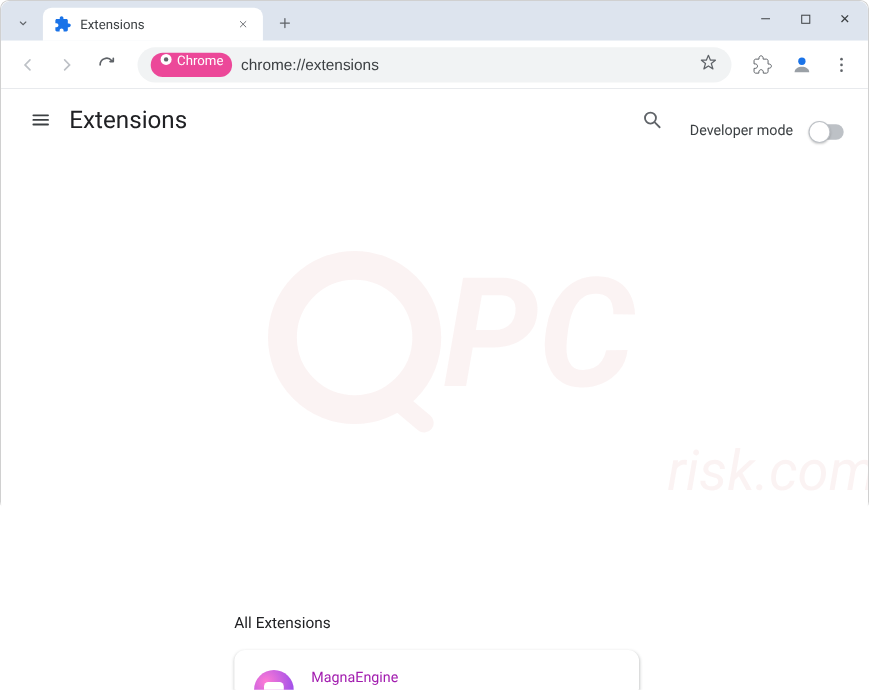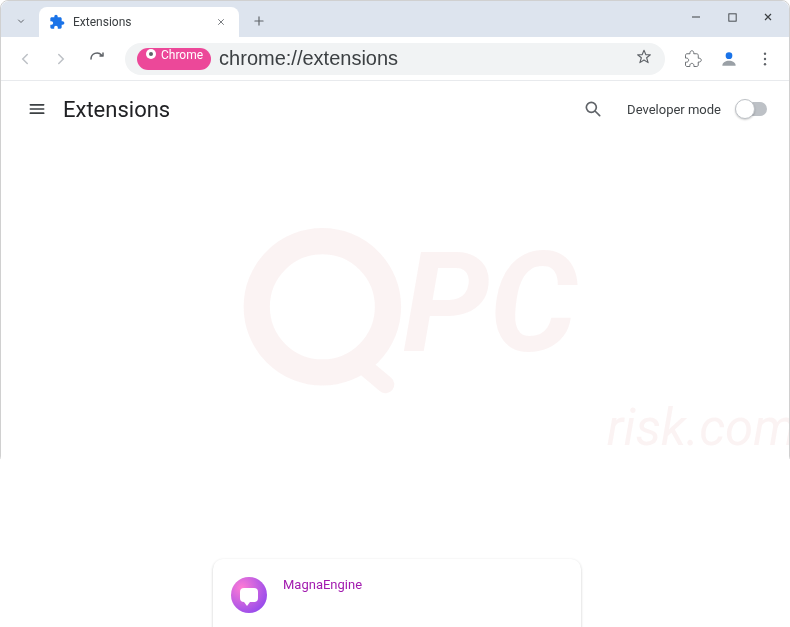--- a/index.html
+++ b/index.html
@@ -12,27 +12,27 @@
 .tab .tab-title { font-size: 12px; color: #3c4043; flex: 1; }
 .tab .tab-close { width: 16px; height: 16px; display: flex; align-items: center; justify-content: center; cursor: pointer; color: #5f6368; border-radius: 50%; }
 .new-tab { width: 28px; height: 28px; display: flex; align-items: center; justify-content: center; margin-left: 6px; margin-bottom: 2px; cursor: pointer; color: #5f6368; border-radius: 50%; }
 .win-controls { position: absolute; right: 6px; top: 4px; display: flex; gap: 6px; }
 .win-btn { width: 30px; height: 24px; display: flex; align-items: center; justify-content: center; cursor: pointer; color: #3c4043; border-radius: 4px; }
 .toolbar { height: 44px; background: #fff; display: flex; align-items: center; padding: 0 8px; gap: 4px; border-bottom: 1px solid #e8eaed; }
 .toolbar .nav-btn { width: 32px; height: 32px; display: flex; align-items: center; justify-content: center; cursor: pointer; color: #5f6368; border-radius: 50%; }
 .toolbar .nav-btn.disabled { color: #bdc1c6; cursor: default; }
 .omnibox { flex: 1; height: 32px; background: #f1f3f4; border-radius: 16px; display: flex; align-items: center; padding: 0 12px; margin: 0 8px; gap: 8px; }
 .omnibox .chrome-chip { height: 22px; background: #ec4899; color: #fff; border-radius: 11px; display: flex; padding: 0 8px; font-size: 12px; gap: 4px; }
-.omnibox .url { font-size: 20px; color: #3c4043; flex: 1; border: none; background: transparent; outline: none; }
+.omnibox .url { font-size: 14px; color: #3c4043; flex: 1; border: none; background: transparent; outline: none; }
 .omnibox .star { color: #5f6368; cursor: pointer; }
 .page { position: relative; height: calc(627px - 36px - 44px - 2px); background: #fff; }
 .page-header { height: 56px; display: flex; align-items: center; padding: 0 16px; }
 .menu-btn { width: 40px; height: 40px; display: flex; align-items: center; justify-content: center; cursor: pointer; color: #3c4043; border-radius: 50%; }
 .page-title { font-size: 22px; color: #202124; font-weight: 400; margin-left: 6px; }
-.header-right { margin-left: auto; display: flex; align-items: center; gap: 16px; }
+.header-right { margin-left: auto; display: flex; align-items: flex-end; gap: 16px; }
 .search-btn { width: 36px; height: 36px; display: flex; align-items: center; justify-content: center; cursor: pointer; color: #5f6368; border-radius: 50%; }
 .dev-mode { font-size: 13px; color: #3c4043; }
 .dev-toggle { width: 30px; height: 14px; background: #bdc1c6; border-radius: 7px; position: relative; cursor: pointer; margin-right: 6px; }
 .dev-toggle::after { content: ""; position: absolute; width: 18px; height: 18px; background: #fff; border: 1px solid #bdc1c6; border-radius: 50%; top: -3px; left: -2px; box-shadow: 0 1px 2px rgba(0,0,0,0.2); }
 .content { padding: 24px 0 0 212px; position: relative; }
 .section-title { font-size: 14px; color: #202124; margin-bottom: 16px; }
 .ext-card { width: 368px; background: #fff; border-radius: 10px; box-shadow: 0 1px 3px rgba(60,64,67,0.2), 0 1px 2px rgba(60,64,67,0.1); margin-bottom: 16px; padding: 18px; position: relative; }
 .ext-top { display: flex; gap: 16px; min-height: 76px; }
 .ext-icon { width: 36px; height: 36px; border-radius: 50%; flex-shrink: 0; }
 .ext-icon.magna { background: radial-gradient(circle at 30% 30%, #ff7bd5, #7b3ff2); display: flex; align-items: center; justify-content: center; }
@@ -158,20 +158,21 @@
     </div>
 
     <div class="content">
       <svg class="watermark" viewBox="0 0 790 540">
         <circle cx="150" cy="200" r="90" stroke="#c04040" stroke-width="36" fill="none"></circle>
         <rect x="200" y="260" width="70" height="24" rx="12" fill="#c04040" transform="rotate(40 200 260)"></rect>
         <text x="260" y="260" font-size="190" font-style="italic" font-weight="bold" fill="#c04040">PC</text>
         <text x="540" y="390" font-size="70" font-style="italic" fill="#c04040">risk.com</text>
       </svg>
 
+      <div class="section-title">All Extensions</div>
 
       <div class="ext-card">
         <div class="ext-top">
           <div class="ext-icon magna">
             <div class="chat-bubble"></div>
           </div>
           <div>
             <div class="ext-name">MagnaEngine</div>
 
           </div>

